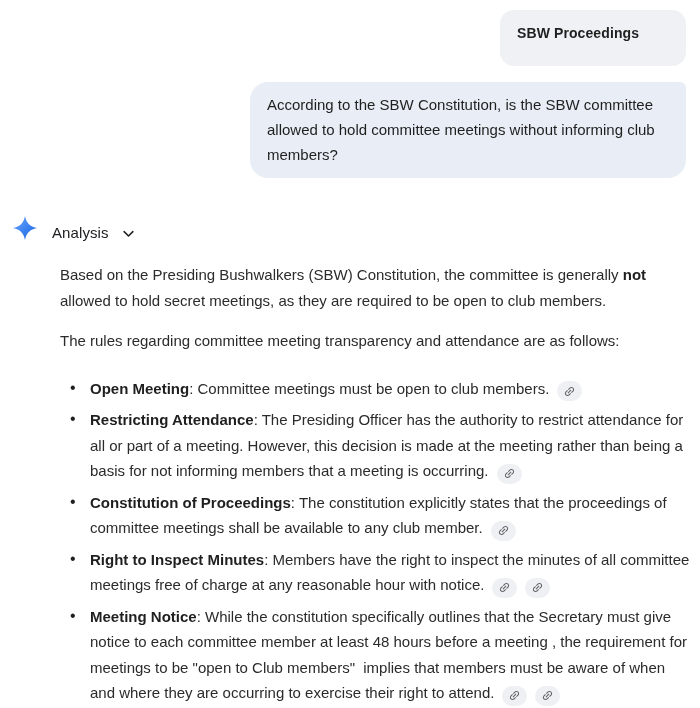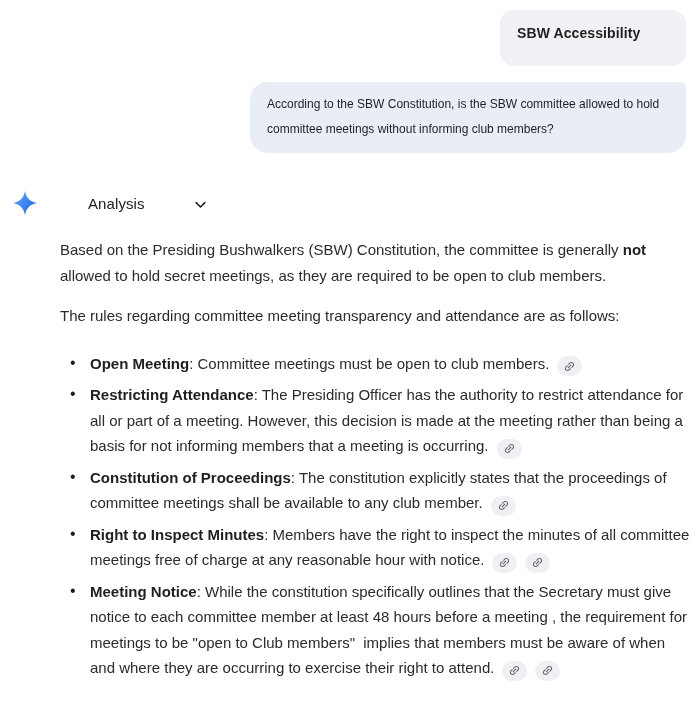--- a/index.html
+++ b/index.html
@@ -70,33 +70,32 @@
   }
   .user-bubble {
     max-width: 436px;
     box-sizing: border-box;
     background: #e9eef6;
     border-radius: 18px 6px 18px 18px;
     padding: 10px 17px 11px 17px;
   }
   .user-bubble p {
     margin: 0;
-    font-size: 12px;
+    font-size: 15px;
     line-height: 25px;
     color: #1f1f1f;
   }
 
   
   .analysis-row {
     display: flex;
-    align-items: center;
+    align-items: flex-end;
     margin: 37px 0 0 12px;
     cursor: pointer;
     width: fit-content;
-    gap: 36px;
   }
   .sparkle {
     width: 26px;
     height: 26px;
     display: inline-flex;
     flex: 0 0 auto;
   }
   .analysis-label {
     font-size: 15px;
     color: #202124;
@@ -160,21 +159,21 @@
   }
   .chip svg { display: block; }
 </style>
 </head>
 <body>
 
 <div class="page">
 
   <div class="attachment-row">
     <div class="attachment-card">
-      <div class="attachment-title">SBW Accessibility</div>
+      <div class="attachment-title">SBW Proceedings</div>
     </div>
   </div>
 
   <div class="user-row">
     <div class="user-bubble">
       <p>According to the SBW Constitution, is the SBW committee allowed to hold committee meetings without informing club members?</p>
     </div>
   </div>
 
   <div class="analysis-row">

